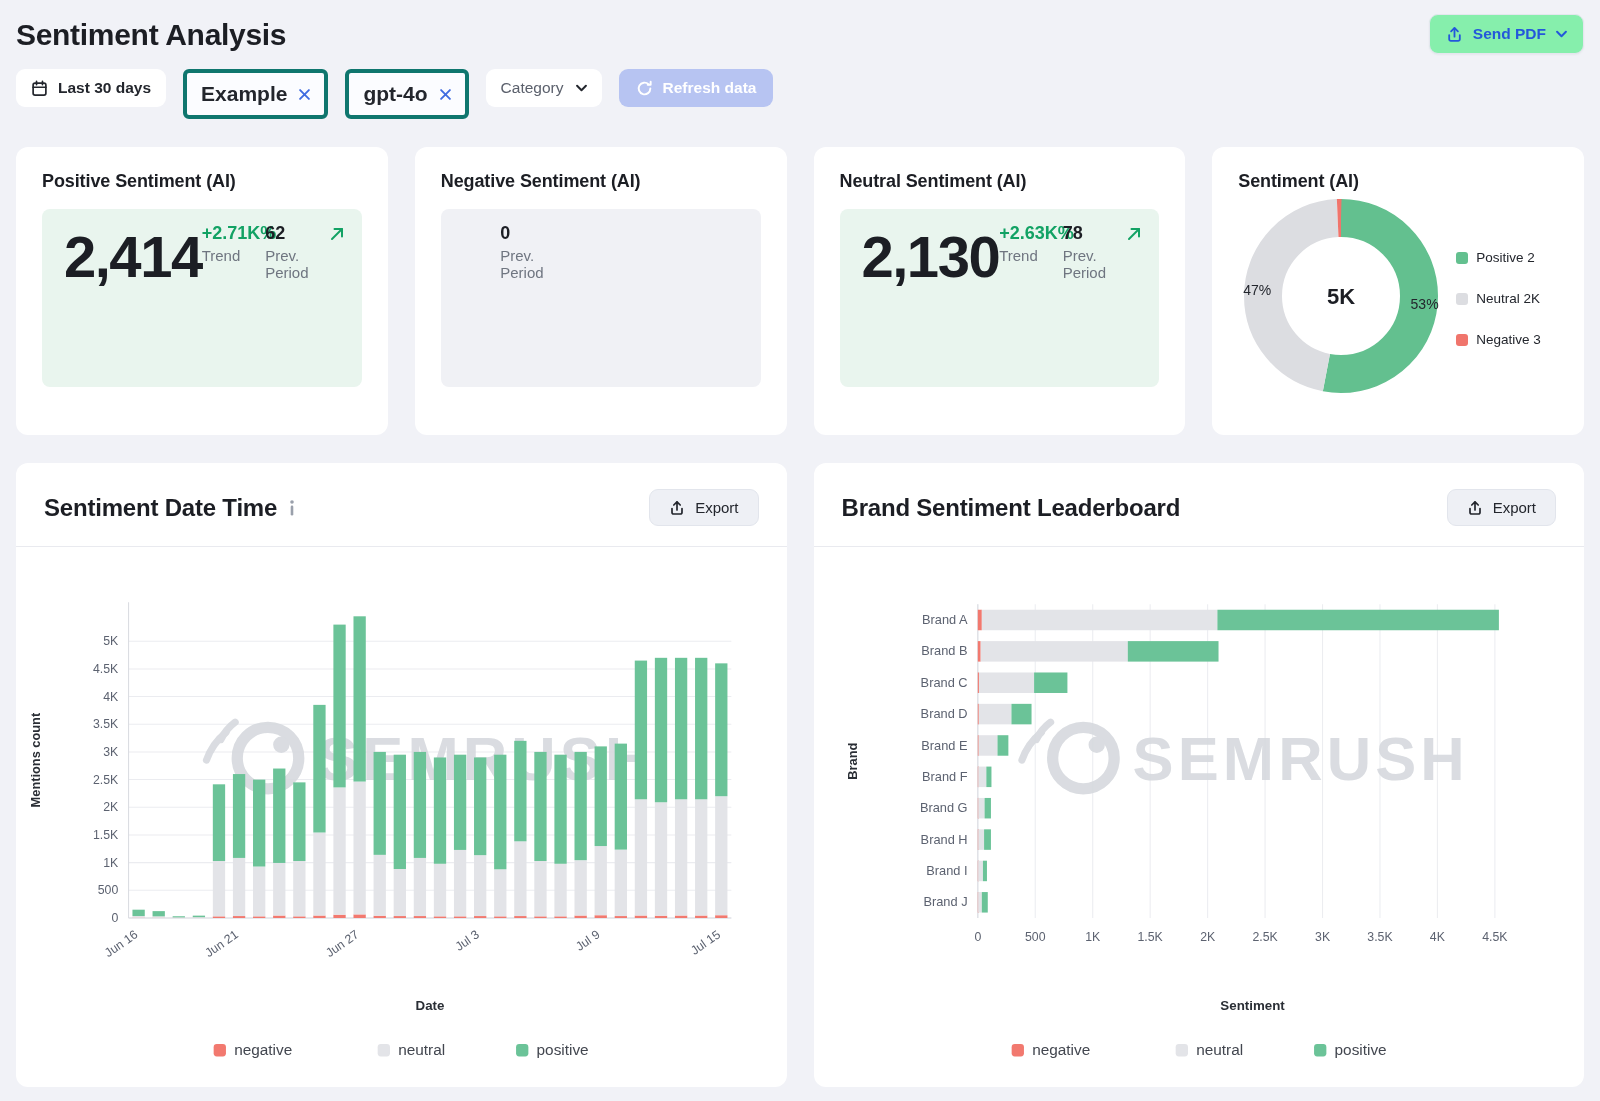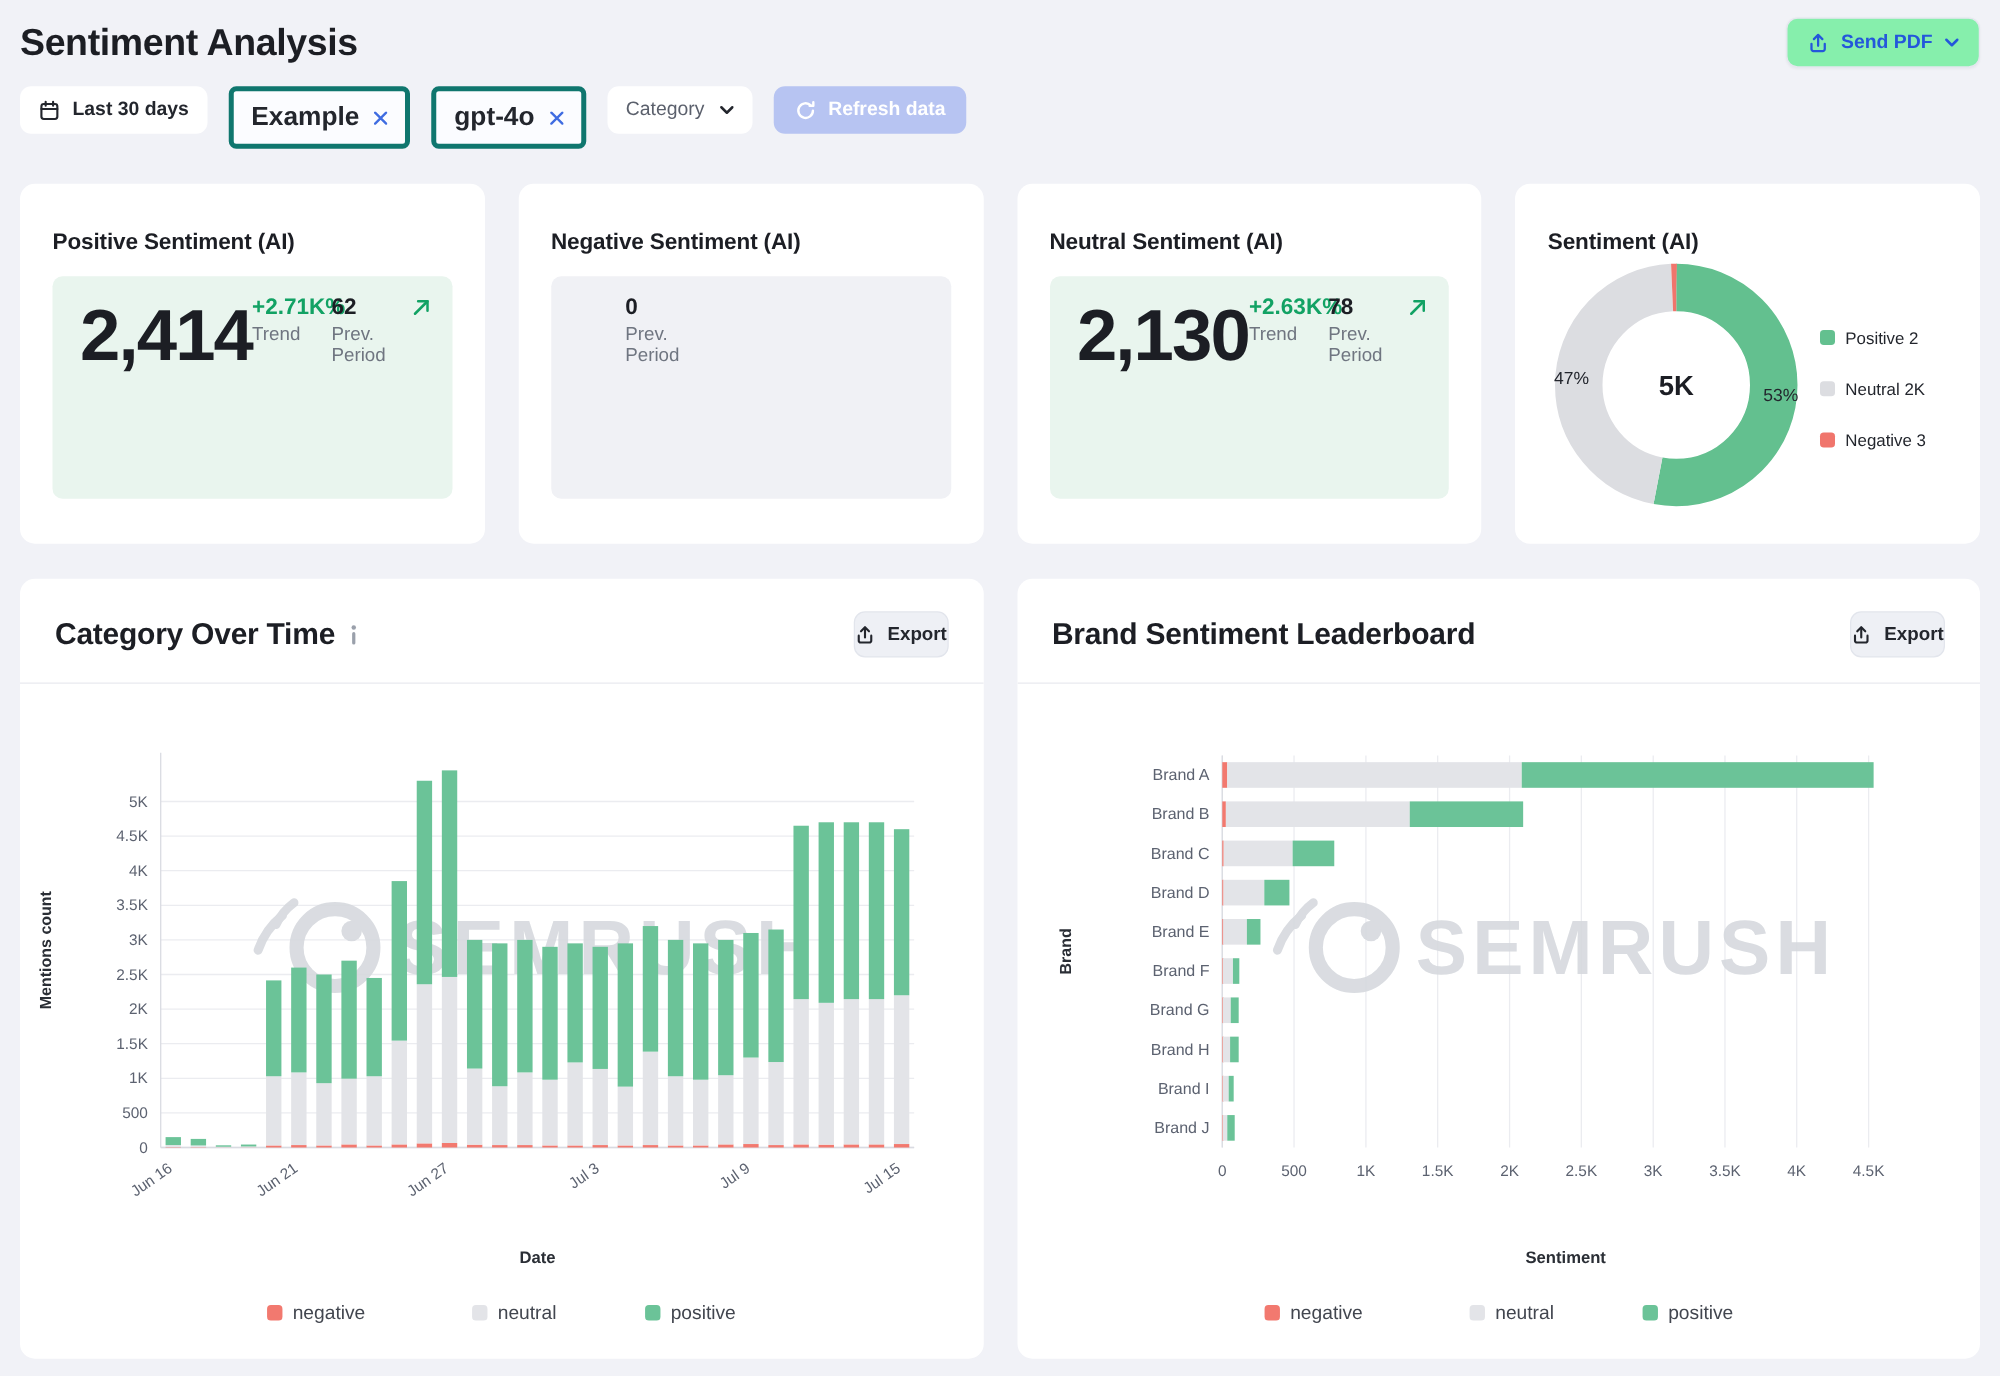--- a/index.html
+++ b/index.html
@@ -9,41 +9,41 @@
   .topbar{display:flex;justify-content:space-between;align-items:flex-start}
   h1{font-size:30px;font-weight:800;letter-spacing:-.3px;padding-top:4px}
   .send-pdf{display:flex;align-items:center;gap:10px;background:#86efac;border:1px solid #e4e7ee;border-radius:9px;padding:10px 16px;color:#2457db;font-size:15.5px;font-weight:700;cursor:pointer;box-shadow:0 1px 2px rgba(20,30,60,.05)}
   .filters{display:flex;align-items:flex-start;gap:17px;margin-top:15px}
   .fbtn{display:flex;align-items:center;gap:10px;background:#fff;border:none;border-radius:9px;padding:10px 15px;font-size:15.5px;font-weight:700;color:#23262d;cursor:pointer}
   .fbtn.category{font-weight:400;color:#5b606c;gap:12px}
   .chip{display:flex;align-items:center;gap:12px;background:#fbfcff;border:4px solid #0f766e;border-radius:6px;padding:9px 14px;font-size:21px;font-weight:700;color:#23262d}
   .chip .x{display:flex;cursor:pointer}
   .refresh{display:flex;align-items:center;gap:10px;background:#b7c4f2;color:#fff;border:none;border-radius:9px;padding:10px 17px;font-size:15.5px;font-weight:700;cursor:default}
   .kpi-row{display:grid;grid-template-columns:1fr 1fr 1fr 1fr;gap:27px;margin-top:28px}
-  .card{background:#fff;border-radius:12px;padding:36px 26px;height:288px;overflow:hidden}
+  .card{background:#fff;border-radius:12px;padding:24px 26px;height:288px;overflow:hidden}
   .card h2{font-size:18px;font-weight:800;letter-spacing:-.1px}
   .value-box{position:relative;margin-top:17px;border-radius:8px;padding:14px 22px 18px;height:178px;display:flex;flex-direction:row;justify-content:space-between}
   .value-box.green{background:#e9f5ee}
   .value-box.gray{background:#f0f1f5}
   .big{font-size:58px;font-weight:800;letter-spacing:-1.5px}
   .trend-arrow{position:absolute;top:16px;right:16px}
   .stats{display:grid;grid-template-columns:46% 54%}
   .sv{font-size:18px;font-weight:800;min-height:21px}
   .sv.up{color:#12a264}
   .sl{font-size:15px;color:#6f7580;margin-top:3px}
   .donut-card{padding-right:0}
   .donut-wrap{display:flex;align-items:center;margin-top:2px}
   .dlegend{display:flex;flex-direction:column;gap:26px;padding-left:10px;min-width:0;overflow:hidden}
   .dleg-item{display:flex;align-items:center;gap:8px;font-size:13.5px;color:#23262d;white-space:nowrap}
   .sq{width:12px;height:12px;border-radius:3px;flex:0 0 auto}
   .panels{display:grid;grid-template-columns:1fr 1fr;gap:27px;margin-top:28px}
   .panel{background:#fff;border-radius:12px;height:624px;overflow:hidden}
   .panel-head{display:flex;align-items:center;padding:26px 28px 20px;gap:12px}
   .panel-head h2{font-size:24px;font-weight:800;letter-spacing:-.2px}
-  .export{margin-left:auto;display:flex;align-items:center;gap:10px;background:#eef0f5;border:1px solid #e2e5ec;border-radius:9px;padding:9px 0;font-size:15px;font-weight:700;color:#23262d;cursor:pointer}
+  .export{margin-left:auto;display:flex;align-items:center;gap:10px;background:#eef0f5;border:1px solid #e2e5ec;border-radius:9px;padding:9px 19px;font-size:15px;font-weight:400;color:#23262d;cursor:pointer}
   .divider{height:1px;background:#e9eaef}
   .chart-box{padding:4px 8px 0}
   .chart-box svg{display:block;width:100%;height:auto}
   svg text{font-family:"Liberation Sans","DejaVu Sans",sans-serif}
 </style>
 </head>
 <body>
 
 <div class="page">
 
@@ -186,21 +186,21 @@
           </div>
       </div>
     </section>
 
   </div>
 
   <div class="panels">
 
     <section class="panel">
       <div class="panel-head">
-        <h2>Category Over Time</h2>
+        <h2>Sentiment Date Time</h2>
         <svg width="6" height="16" viewBox="0 0 6 16">
             <circle cx="3" cy="2" r="1.8" fill="#9aa0ab"></circle>
             <rect x="1.7" y="5.6" width="2.6" height="10" rx="1.3" fill="#9aa0ab"></rect>
           </svg>
         <button class="export">
           <svg width="16" height="16" viewBox="0 0 16 16" fill="none" stroke="#23262d" stroke-width="1.7" stroke-linecap="round" stroke-linejoin="round">
               <path d="M8 10V2.2"></path>
               <path d="M4.8 5 8 1.8 11.2 5"></path>
               <path d="M3 8.5v4A1.5 1.5 0 0 0 4.5 14h7a1.5 1.5 0 0 0 1.5-1.5v-4"></path>
             </svg>

